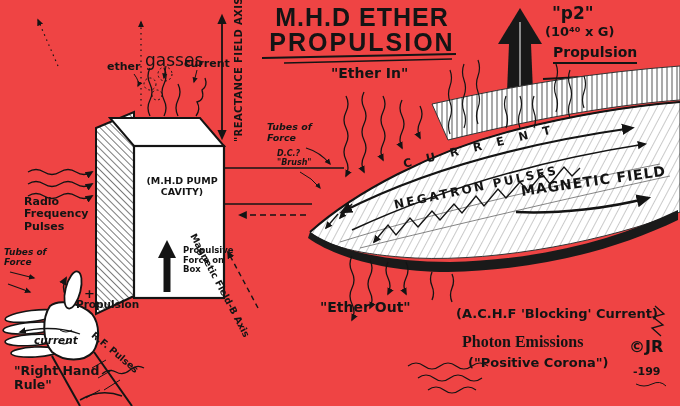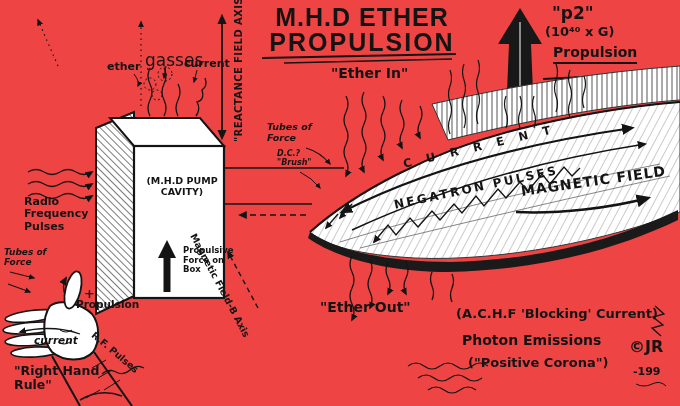--- a/index.html
+++ b/index.html
@@ -29,21 +29,21 @@
   #flu{left:184px;top:58px;font-size:11px;font-weight:600;}
   #rfp{left:24px;top:196px;width:80px;font-size:11px;font-weight:600;}
   #tofl{left:4px;top:247px;width:44px;font-size:9px;font-style:italic;font-weight:600;}
   #plus{left:84px;top:287px;font-size:13px;font-weight:700;}
   #prl{left:76px;top:299px;font-size:10.5px;font-weight:600;}
   #curh{left:34px;top:335px;font-size:10.5px;font-style:italic;font-weight:600;}
   #rfh{left:96px;top:330px;font-size:9.5px;font-weight:600;transform:rotate(40deg);transform-origin:0 0;}
   #rhr{left:14px;top:364px;width:94px;font-size:12.5px;font-weight:700;}
   #eout{left:320px;top:300px;font-size:14px;font-weight:700;}
   #achf{left:456px;top:307px;font-size:13px;font-weight:600;text-align:right;}
-  #phot{left:462px;top:333px;font-size:14px;font-weight:600;}
+  #phot{left:462px;top:333px;font-size:16px;font-weight:600;font-family:Liberation Serif, serif;}
   #coro{left:468px;top:356px;font-size:13px;font-weight:600;}
   #sig{left:629px;top:338px;font-size:16px;font-weight:700;}
   #sigy{left:633px;top:366px;font-size:11px;font-weight:600;}
 </style>
 </head>
 <body>
 
 <div class="canvas">
 
   <svg width="680" height="406" viewBox="0 0 680 406">

